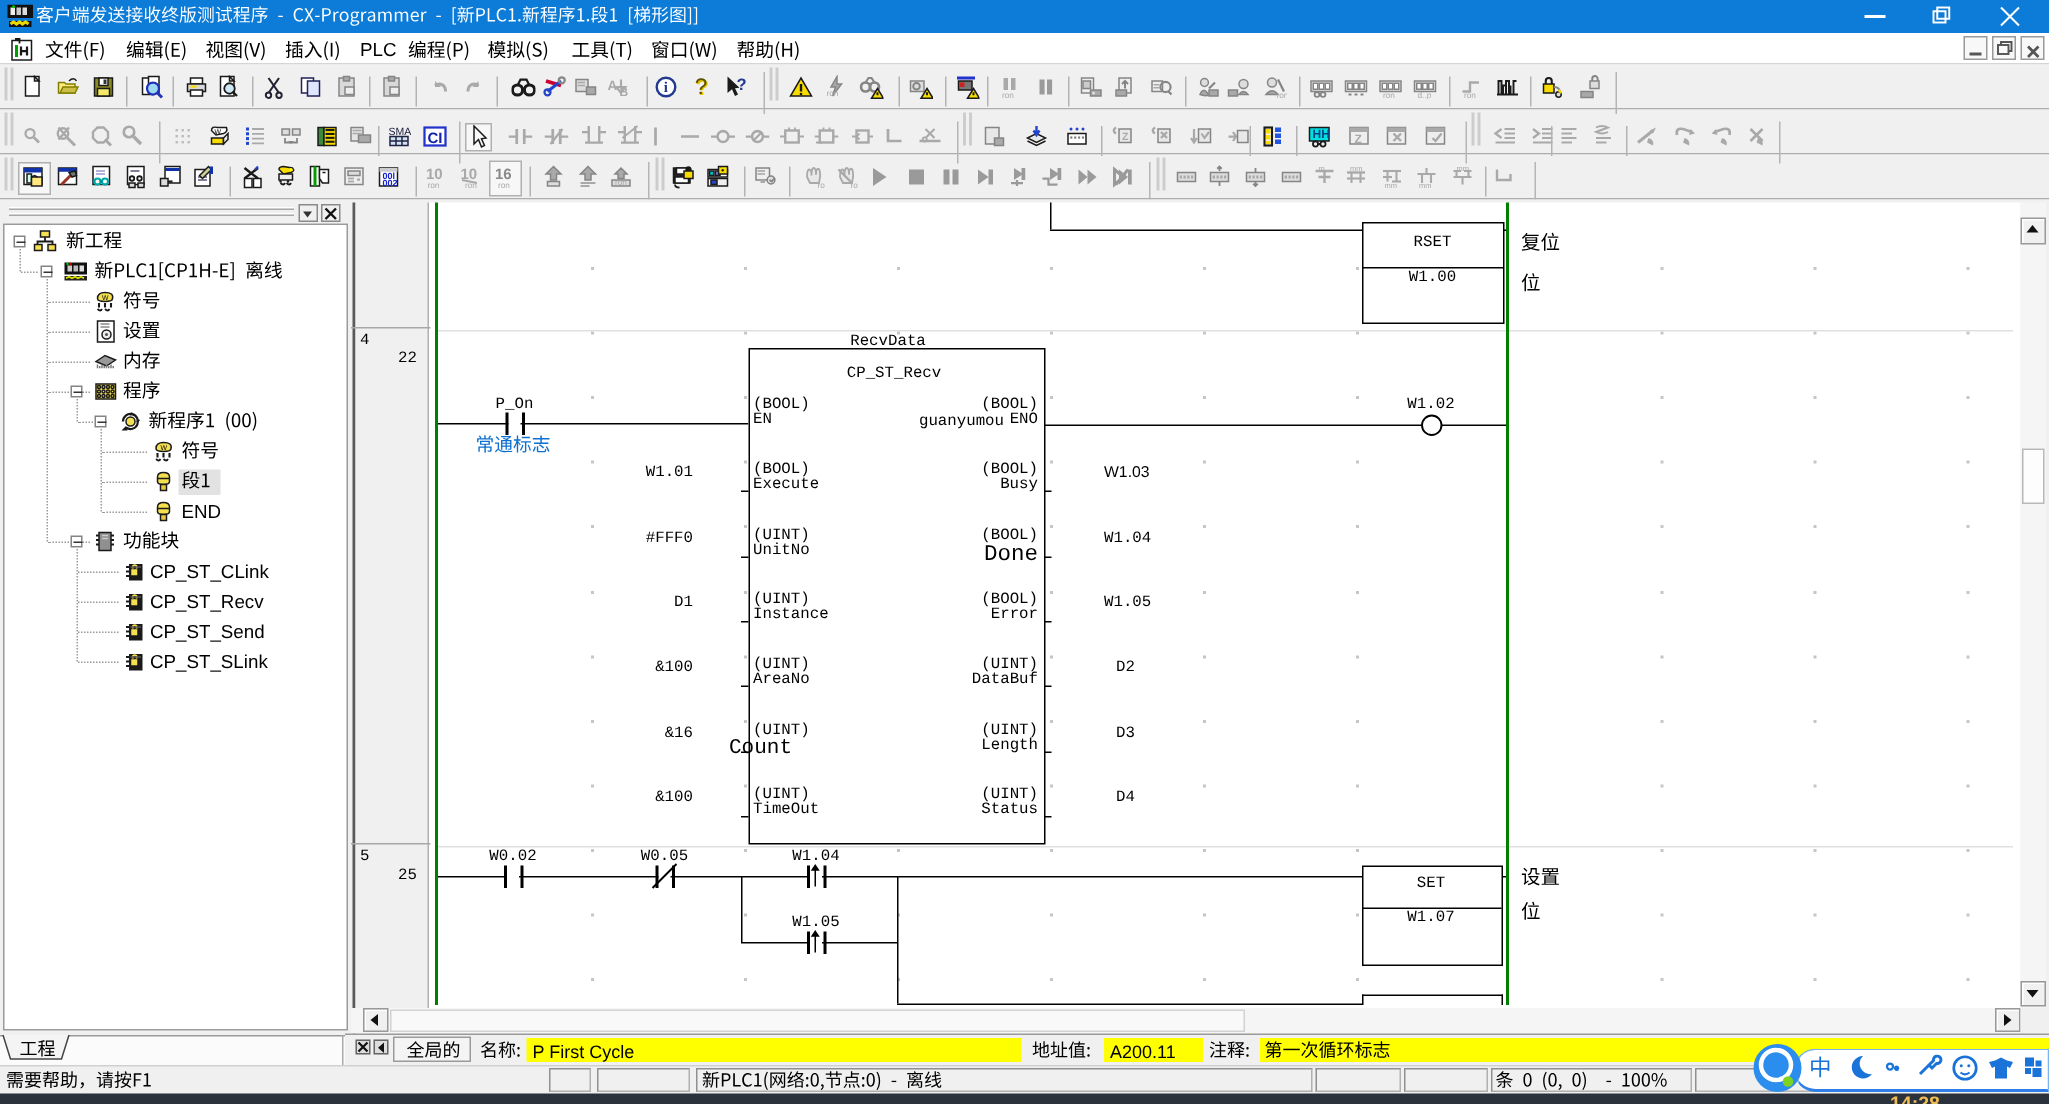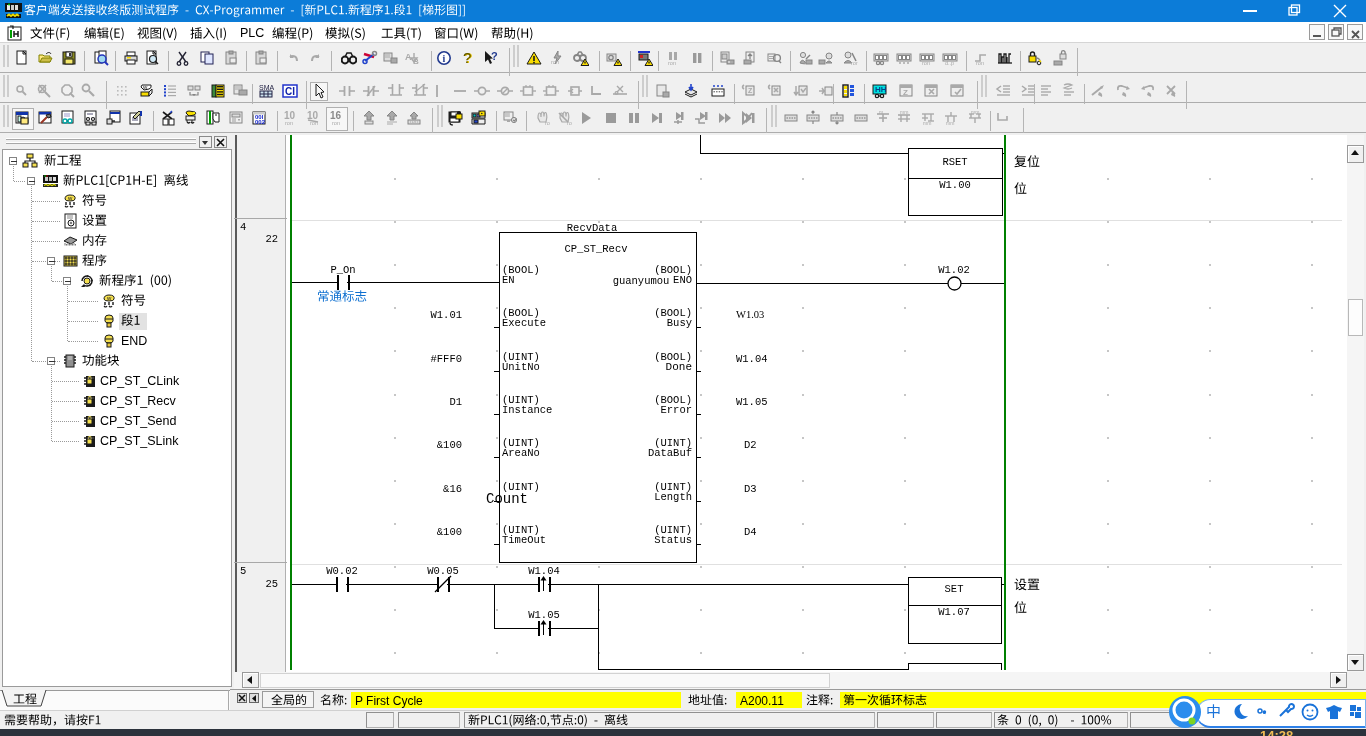--- a/index.html
+++ b/index.html
@@ -1493,41 +1493,41 @@
 <div style="position:absolute;left:502px;top:524.8px;font-size:10.5px;line-height:1;color:#000;font-family:'Liberation Mono',monospace;white-space:pre;">(UINT)</div>
 <div style="position:absolute;left:502px;top:534.8px;font-size:10.5px;line-height:1;color:#000;font-family:'Liberation Mono',monospace;white-space:pre;">TimeOut</div>
 <div style="position:absolute;left:494px;top:543.8px;width:5px;height:1px;background:#000;"></div>
 <div style="position:absolute;left:462px;top:569.0px;font-size:11px;line-height:1;color:#000;font-family:'Liberation Sans',sans-serif;white-space:pre;"></div>
 <div style="position:absolute;left:692px;top:265.0px;font-size:10.5px;line-height:1;color:#000;font-family:'Liberation Mono',monospace;white-space:pre;transform:translateX(-100%);">(BOOL)</div>
 <div style="position:absolute;left:692px;top:275.0px;font-size:10.5px;line-height:1;color:#000;font-family:'Liberation Mono',monospace;white-space:pre;transform:translateX(-100%);">ENO</div>
 <div style="position:absolute;left:692px;top:308.3px;font-size:10.5px;line-height:1;color:#000;font-family:'Liberation Mono',monospace;white-space:pre;transform:translateX(-100%);">(BOOL)</div>
 <div style="position:absolute;left:692px;top:318.3px;font-size:10.5px;line-height:1;color:#000;font-family:'Liberation Mono',monospace;white-space:pre;transform:translateX(-100%);">Busy</div>
 <div style="position:absolute;left:696px;top:327.3px;width:5px;height:1px;background:#000;"></div>
 <div style="position:absolute;left:692px;top:351.6px;font-size:10.5px;line-height:1;color:#000;font-family:'Liberation Mono',monospace;white-space:pre;transform:translateX(-100%);">(BOOL)</div>
-<div style="position:absolute;left:692px;top:361.6px;font-size:11px;line-height:1;color:#000;font-family:'Liberation Mono',monospace;white-space:pre;transform:translateX(-100%);">Done</div>
+<div style="position:absolute;left:692px;top:361.6px;font-size:15px;line-height:1;color:#000;font-family:'Liberation Mono',monospace;white-space:pre;transform:translateX(-100%);">Done</div>
 <div style="position:absolute;left:696px;top:370.6px;width:5px;height:1px;background:#000;"></div>
 <div style="position:absolute;left:692px;top:394.9px;font-size:10.5px;line-height:1;color:#000;font-family:'Liberation Mono',monospace;white-space:pre;transform:translateX(-100%);">(BOOL)</div>
 <div style="position:absolute;left:692px;top:404.9px;font-size:10.5px;line-height:1;color:#000;font-family:'Liberation Mono',monospace;white-space:pre;transform:translateX(-100%);">Error</div>
 <div style="position:absolute;left:696px;top:413.9px;width:5px;height:1px;background:#000;"></div>
 <div style="position:absolute;left:692px;top:438.2px;font-size:10.5px;line-height:1;color:#000;font-family:'Liberation Mono',monospace;white-space:pre;transform:translateX(-100%);">(UINT)</div>
 <div style="position:absolute;left:692px;top:448.2px;font-size:10.5px;line-height:1;color:#000;font-family:'Liberation Mono',monospace;white-space:pre;transform:translateX(-100%);">DataBuf</div>
 <div style="position:absolute;left:696px;top:457.2px;width:5px;height:1px;background:#000;"></div>
 <div style="position:absolute;left:692px;top:481.5px;font-size:10.5px;line-height:1;color:#000;font-family:'Liberation Mono',monospace;white-space:pre;transform:translateX(-100%);">(UINT)</div>
 <div style="position:absolute;left:692px;top:491.5px;font-size:10.5px;line-height:1;color:#000;font-family:Liberation Mono, monospace;white-space:pre;transform:translateX(-100%);">Length</div>
 <div style="position:absolute;left:696px;top:500.5px;width:5px;height:1px;background:#000;"></div>
 <div style="position:absolute;left:692px;top:524.8px;font-size:10.5px;line-height:1;color:#000;font-family:'Liberation Mono',monospace;white-space:pre;transform:translateX(-100%);">(UINT)</div>
 <div style="position:absolute;left:692px;top:534.8px;font-size:10.5px;line-height:1;color:#000;font-family:'Liberation Mono',monospace;white-space:pre;transform:translateX(-100%);">Status</div>
 <div style="position:absolute;left:696px;top:543.8px;width:5px;height:1px;background:#000;"></div>
 <div style="position:absolute;left:462px;top:310.3px;font-size:10.5px;line-height:1;color:#000;font-family:'Liberation Mono',monospace;white-space:pre;transform:translateX(-100%);">W1.01</div>
 <div style="position:absolute;left:462px;top:353.6px;font-size:10.5px;line-height:1;color:#000;font-family:'Liberation Mono',monospace;white-space:pre;transform:translateX(-100%);">#FFF0</div>
 <div style="position:absolute;left:462px;top:396.9px;font-size:10.5px;line-height:1;color:#000;font-family:'Liberation Mono',monospace;white-space:pre;transform:translateX(-100%);">D1</div>
 <div style="position:absolute;left:462px;top:440.2px;font-size:10.5px;line-height:1;color:#000;font-family:'Liberation Mono',monospace;white-space:pre;transform:translateX(-100%);">&amp;100</div>
 <div style="position:absolute;left:462px;top:483.5px;font-size:10.5px;line-height:1;color:#000;font-family:'Liberation Mono',monospace;white-space:pre;transform:translateX(-100%);">&amp;16</div>
 <div style="position:absolute;left:462px;top:526.8px;font-size:10.5px;line-height:1;color:#000;font-family:'Liberation Mono',monospace;white-space:pre;transform:translateX(-100%);">&amp;100</div>
-<div style="position:absolute;left:736px;top:310.3px;font-size:10.5px;line-height:1;color:#000;font-family:Liberation Serif, serif;white-space:pre;">W1.03</div>
+<div style="position:absolute;left:736px;top:310.3px;font-size:10.5px;line-height:1;color:#000;font-family:Liberation Sans, sans-serif;white-space:pre;">W1.03</div>
 <div style="position:absolute;left:736px;top:353.6px;font-size:10.5px;line-height:1;color:#000;font-family:'Liberation Mono',monospace;white-space:pre;">W1.04</div>
 <div style="position:absolute;left:736px;top:396.9px;font-size:10.5px;line-height:1;color:#000;font-family:'Liberation Mono',monospace;white-space:pre;">W1.05</div>
 <div style="position:absolute;left:744px;top:440.2px;font-size:10.5px;line-height:1;color:#000;font-family:'Liberation Mono',monospace;white-space:pre;">D2</div>
 <div style="position:absolute;left:744px;top:483.5px;font-size:10.5px;line-height:1;color:#000;font-family:'Liberation Mono',monospace;white-space:pre;">D3</div>
 <div style="position:absolute;left:744px;top:526.8px;font-size:10.5px;line-height:1;color:#000;font-family:'Liberation Mono',monospace;white-space:pre;">D4</div>
 <div style="position:absolute;left:292px;top:584px;width:616px;height:1px;background:#000;"></div>
 <div style="position:absolute;left:338px;top:583px;width:8px;height:3px;background:#fff;"></div>
 <div style="position:absolute;left:336px;top:577px;width:2px;height:15px;background:#000;"></div>
 <div style="position:absolute;left:347px;top:577px;width:2px;height:15px;background:#000;"></div>
 <div style="position:absolute;left:342px;top:566px;font-size:10.5px;line-height:1;color:#000;font-family:'Liberation Mono',monospace;white-space:pre;transform:translateX(-50%);">W0.02</div>

